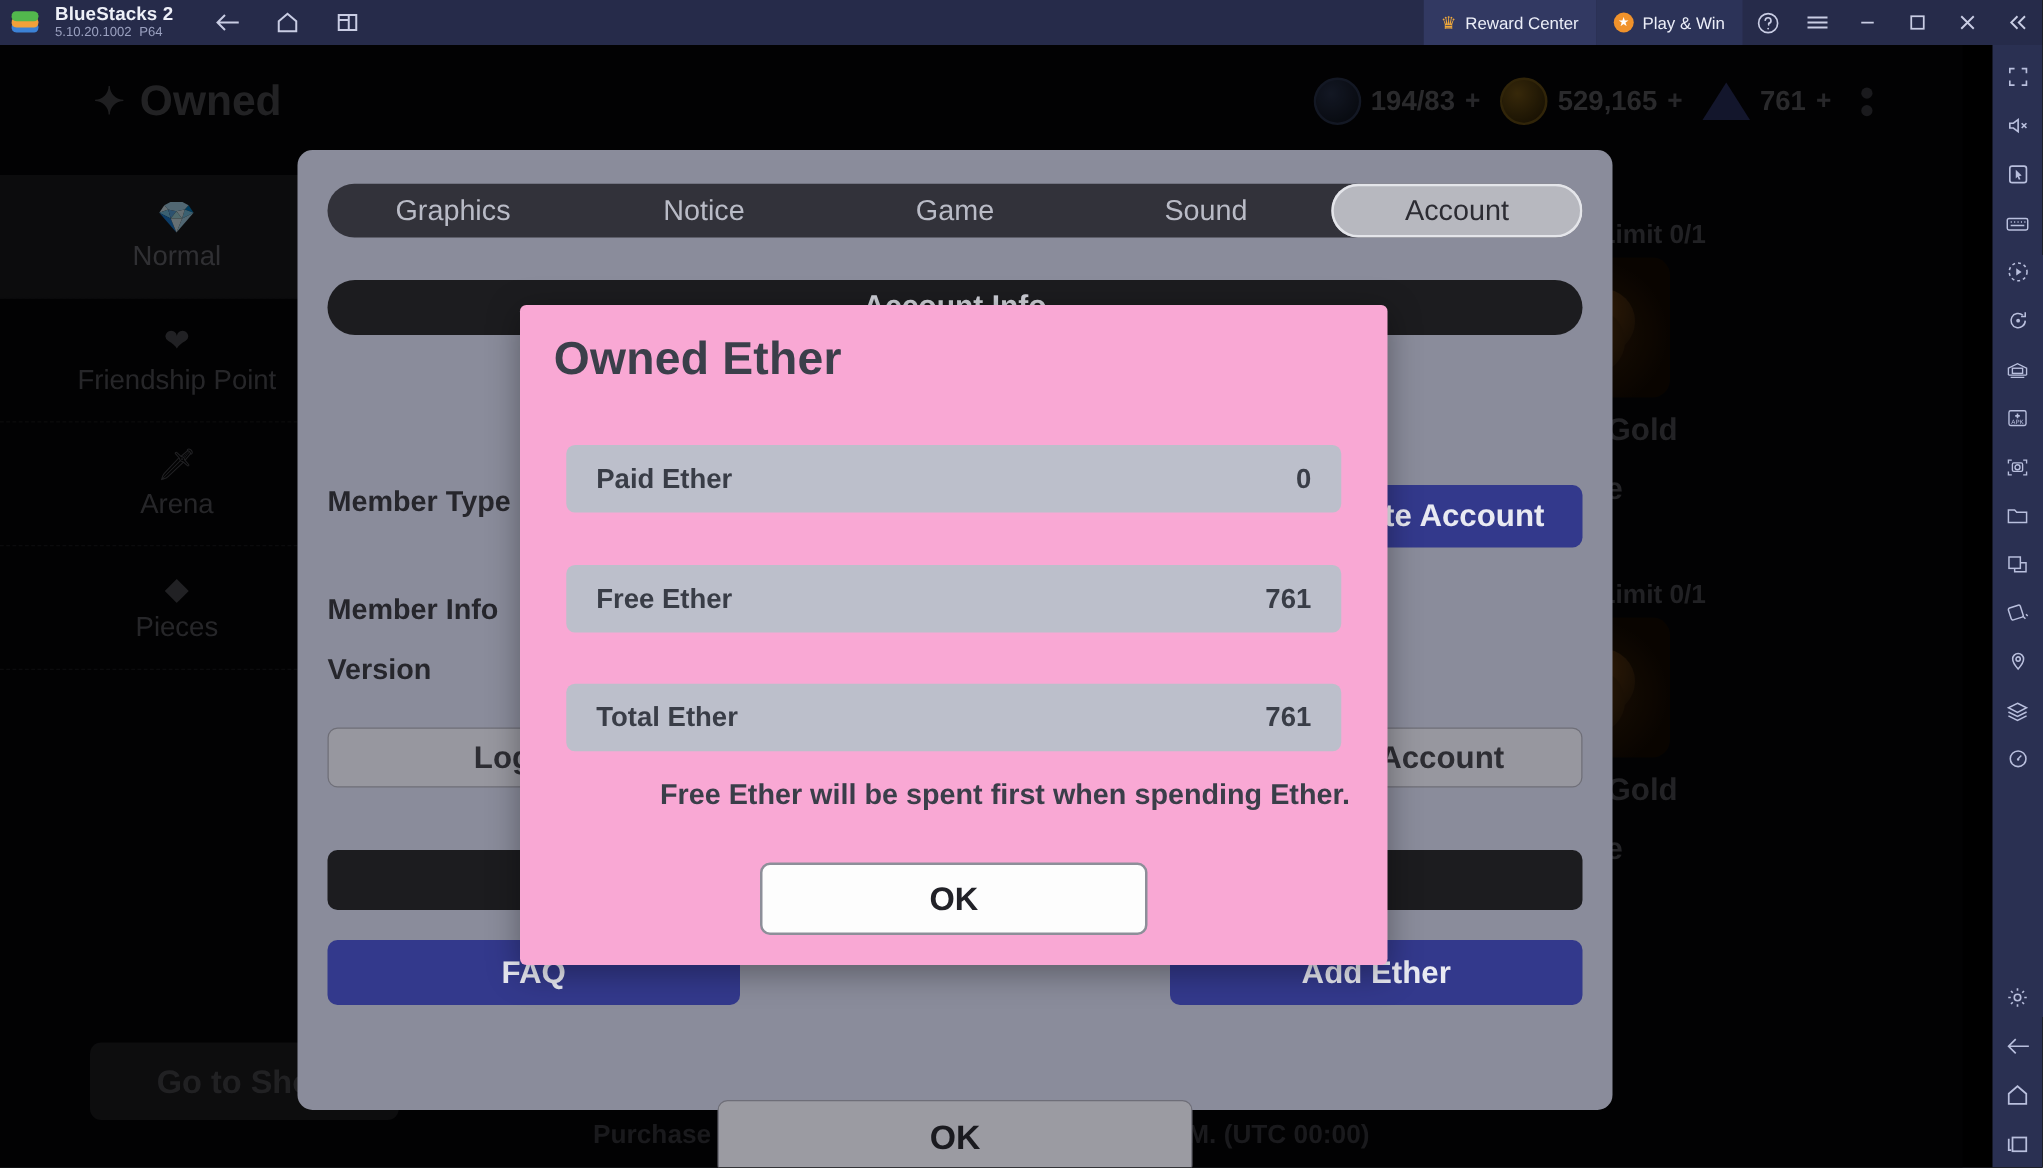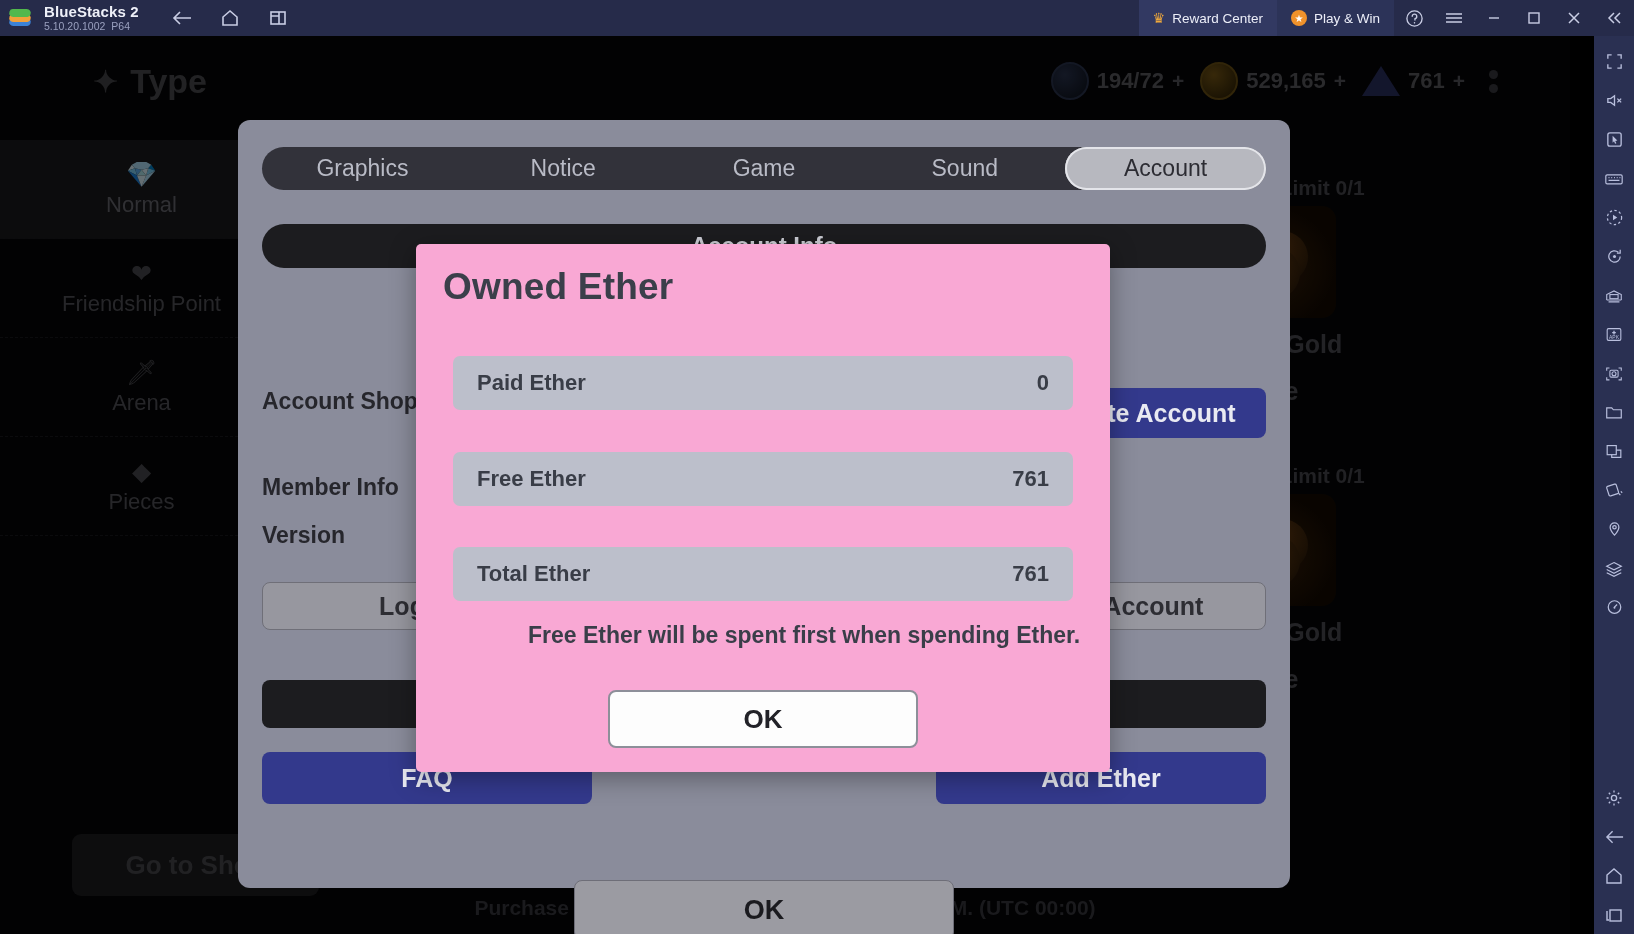--- a/index.html
+++ b/index.html
@@ -419,21 +419,21 @@
           <rect x="6" y="4" width="11" height="11"></rect>
           <path d="M3 5v9h2"></path>
         </svg>
     </div>
   </div>
 
   <div class="game">
 
     <div class="shop-header">
       <span class="shop-star">✦</span>
-      <span>Type</span>
+      <span>Owned</span>
     </div>
 
     <div class="shop-nav">
       <div class="shop-nav-item active">
         <span class="shop-nav-ico">💎</span>
         <span>Normal</span>
       </div>
       <div class="shop-nav-item">
         <span class="shop-nav-ico">❤</span>
         <span>Friendship Point</span>
@@ -446,21 +446,21 @@
         <span class="shop-nav-ico">◆</span>
         <span>Pieces</span>
       </div>
     </div>
 
     <div class="go-to-shop">Go to Shop</div>
 
     <div class="hud">
       <div class="hud-item">
         <span class="hud-orb orb-blue"></span>
-        <span>194/72</span>
+        <span>194/83</span>
         <span class="hud-plus">+</span>
       </div>
       <div class="hud-item">
         <span class="hud-orb orb-gold"></span>
         <span>529,165</span>
         <span class="hud-plus">+</span>
       </div>
       <div class="hud-item">
         <span class="orb-gem"></span>
         <span>761</span>
@@ -509,21 +509,21 @@
         <div class="tab">Graphics</div>
         <div class="tab">Notice</div>
         <div class="tab">Game</div>
         <div class="tab">Sound</div>
         <div class="tab active">Account</div>
       </div>
 
       <div class="acct-header">Account Info</div>
 
       <div class="srow srow-1">
-        <span class="srow-label">Account Shop</span>
+        <span class="srow-label">Member Type</span>
       </div>
       <div class="srow srow-2">
         <span class="srow-label">Member Info</span>
       </div>
       <div class="srow srow-3">
         <span class="srow-label">Version</span>
       </div>
 
       <div class="btn-blue b-delete-acct">Delete Account</div>
       <div class="btn-grey b-logout">Log Out</div>

